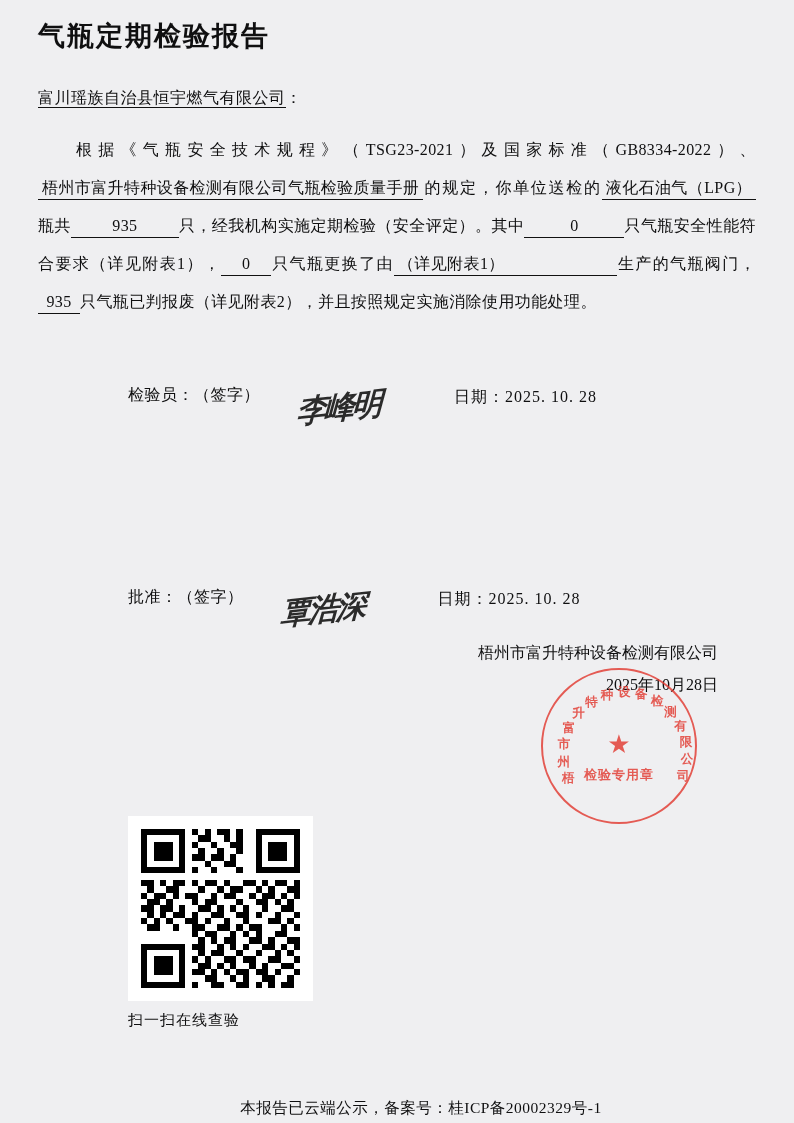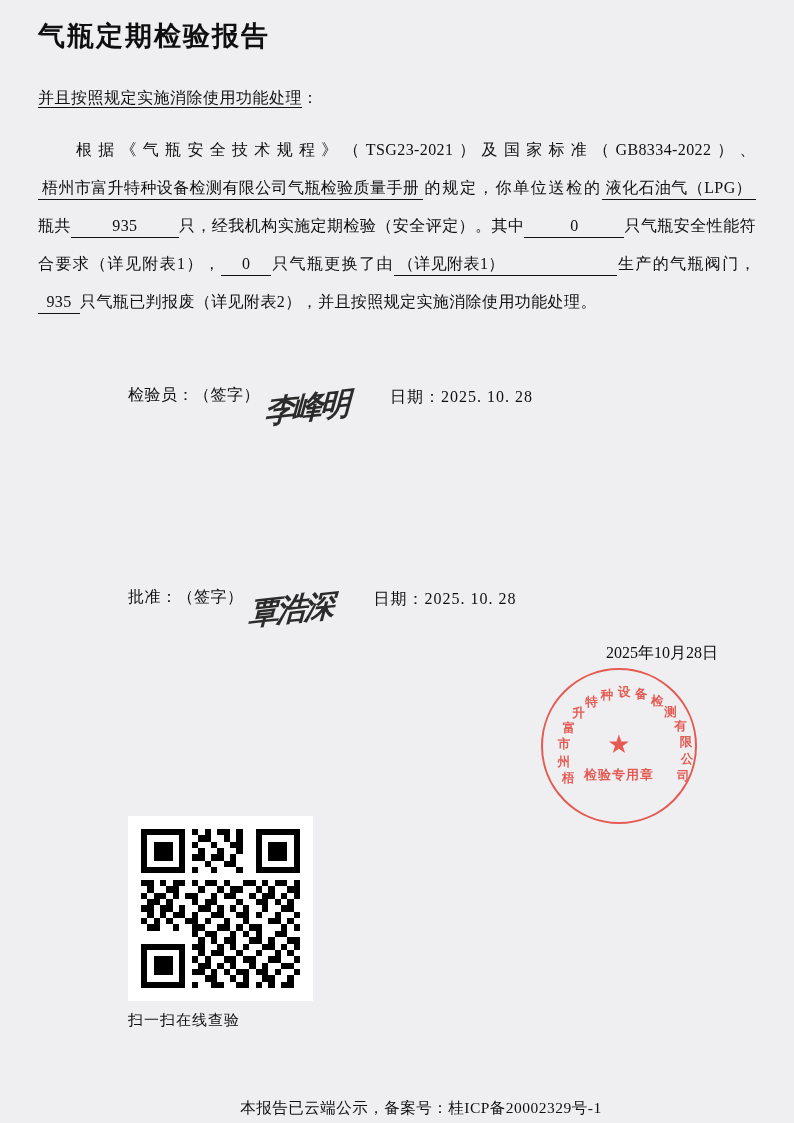--- a/index.html
+++ b/index.html
@@ -78,20 +78,21 @@
   .sig-block {
     margin-top: 64px;
     position: relative;
     height: 120px;
   }
   .sig-row {
     display: flex;
     align-items: flex-start;
     font-size: 16px;
     padding-left: 90px;
+    gap: 32px;
   }
   .sig-label {
     letter-spacing: 0.5px;
   }
   .sig-hand {
     font-family: "DejaVu Serif", serif;
     font-style: italic;
     font-size: 31px;
     color: #1b1b1b;
     transform: rotate(-6deg) skewX(-8deg);
@@ -195,21 +196,21 @@
 </style>
 </head>
 <body>
 
 <div class="page">
 
   <div class="title">气瓶定期检验报告</div>
 
 
   <div class="addressee">
-    <span class="uline">并且按照规定实施消除使用功能处理</span><span>：</span>
+    <span class="uline">富川瑶族自治县恒宇燃气有限公司</span><span>：</span>
   </div>
 
   <div class="body-text">
     <p>
       <span class="indent"></span><span>根据《气瓶安全技术规程》（TSG23-2021）及国家标准（GB8334-2022）、</span><span class="fill w1">梧州市富升特种设备检测有限公司气瓶检验质量手册</span><span>的规定，你单位送检的</span><span class="fill w2">液化石油气（LPG）</span><span>瓶共</span><span class="fill w4">935</span><span>只，经我机构实施定期检验（安全评定）。其中</span><span class="fill w3">0</span><span>只气瓶安全性能符合要求（详见附表1），</span><span class="fill w5">0</span><span>只气瓶更换了由</span><span class="fill w6">（详见附表1）</span><span>生产的气瓶阀门，</span><span class="fill w7">935</span><span>只气瓶已判报废（详见附表2），并且按照规定实施消除使用功能处理。</span>
     </p>
   </div>
 
   <div class="sig-block">
     <div class="sig-row">
@@ -219,20 +220,21 @@
     </div>
   </div>
 
   <div class="approve-block">
     <div class="sig-row">
       <span class="sig-label">批准：（签字）</span>
       <span class="sig-hand">覃浩深</span>
       <span class="sig-date"><span>日期：</span><span>2025. 10. 28</span></span>
     </div>
     <div class="issuer">
+      <div>梧州市富升特种设备检测有限公司</div>
       <div>2025年10月28日</div>
     </div>
   </div>
 
   <div class="stamp">
     <div class="ring-text">
       <span style="transform: rotate(-113deg) translate(0,-62px) rotate(113deg)">梧</span>
       <span style="transform: rotate(-97deg) translate(0,-62px) rotate(97deg)">州</span>
       <span style="transform: rotate(-81deg) translate(0,-62px) rotate(81deg)">市</span>
       <span style="transform: rotate(-65deg) translate(0,-62px) rotate(65deg)">富</span>

